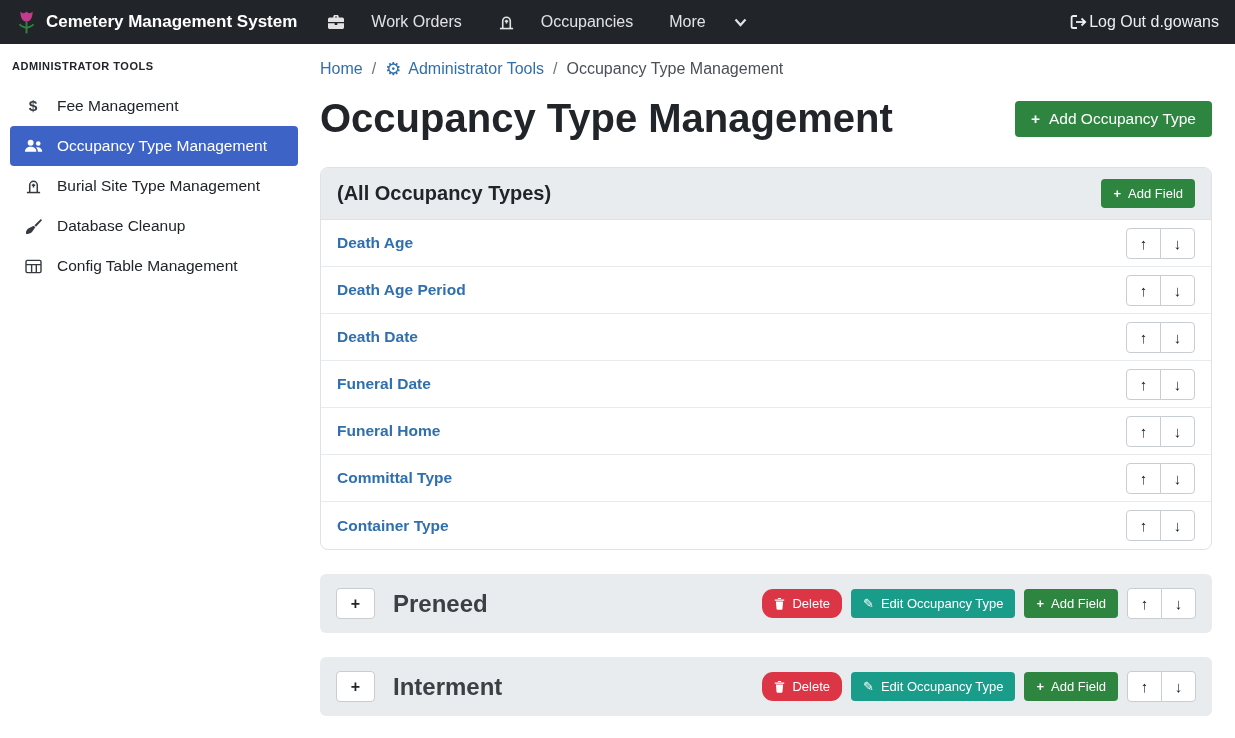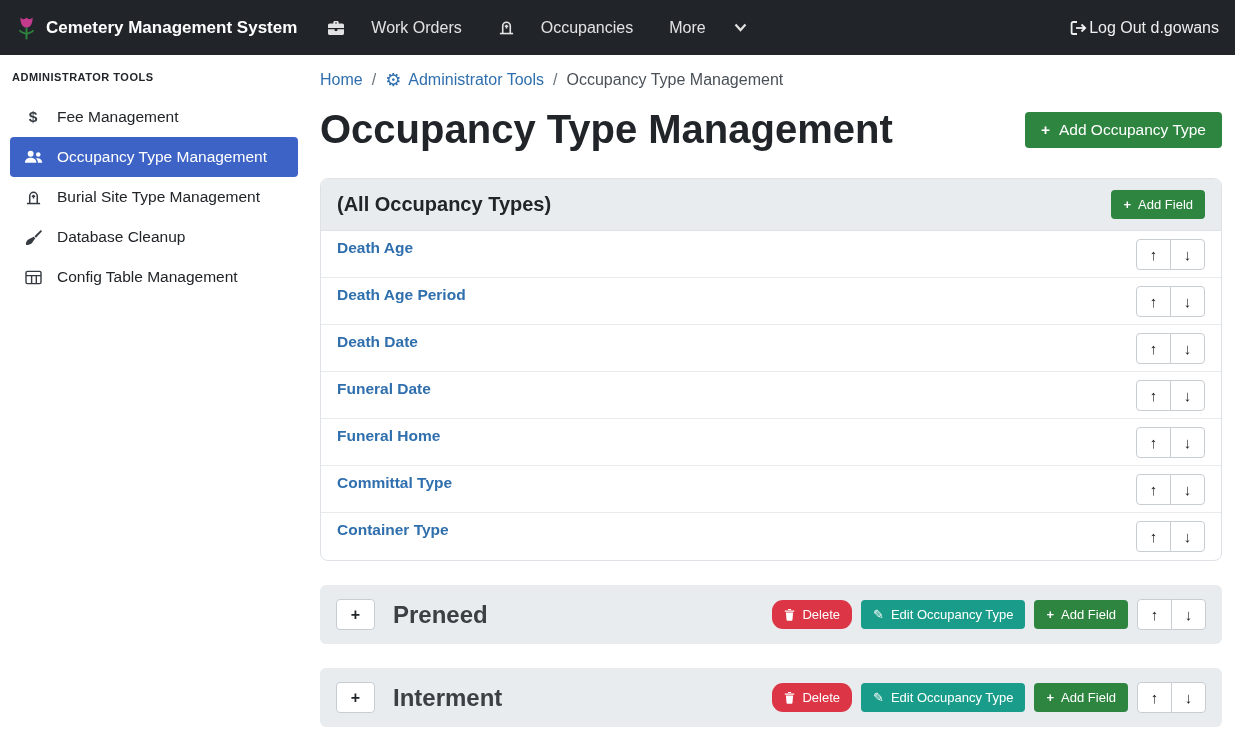--- a/index.html
+++ b/index.html
@@ -1,20 +1,20 @@
 <!DOCTYPE html>
 <html><head>
 <meta charset="utf-8">
 <style>
   * { box-sizing: border-box; margin: 0; padding: 0; }
   html, body { width: 1235px; height: 738px; overflow: hidden; background: #fff;
     font-family: "Liberation Sans", sans-serif; color: #212529; }
 
   
-  .navbar { height: 55px; background: #212529; display: flex; align-items: center;
+  .navbar { height: 44px; background: #212529; display: flex; align-items: center;
     padding: 0 16px; color: #fff; }
   .brand { display: flex; align-items: center; gap: 9px; font-weight: 700;
     font-size: 17px; color: #fff; cursor: pointer; white-space: nowrap; }
   .nav-links { display: flex; align-items: center; margin-left: 30px; gap: 36px; }
   .nav-link { display: flex; align-items: center; gap: 26px; color: rgba(255,255,255,.87);
     font-size: 16px; cursor: pointer; white-space: nowrap; }
   .nav-link .chev { margin-left: 2px; display: inline-flex; }
   .logout { margin-left: auto; display: flex; align-items: center; gap: 1px;
     color: rgba(255,255,255,.92); font-size: 16px; cursor: pointer; }
 
@@ -24,21 +24,21 @@
   .sidebar-header { font-size: 11px; font-weight: 700; letter-spacing: .5px;
     color: #212529; margin: 6px 2px 14px 2px; }
   .side-item { height: 40px; display: flex; align-items: center; gap: 13px;
     padding: 0 12px; font-size: 15.5px; color: #212529; cursor: pointer;
     border-radius: 4px; }
   .side-item .s-icon { width: 22px; display: inline-flex; justify-content: center;
     color: #343a40; font-weight: 700; }
   .side-item.active { background: #3d63c6; color: #fff; }
   .side-item.active .s-icon { color: #fff; }
 
-  .main { flex: 1; padding: 16px 13px 0 12px; }
+  .main { flex: 1; padding: 16px 23px 0 12px; }
 
   
   .breadcrumb { display: flex; align-items: center; gap: 9px; font-size: 16px; }
   .breadcrumb a { color: #2f6fad; text-decoration: none; cursor: pointer;
     display: inline-flex; align-items: center; gap: 7px; }
   .crumb-sep { color: #6c757d; }
   .crumb-current { color: #495057; }
   .gear { color: #2f6fad; font-size: 18px; line-height: 1; }
 
   
@@ -53,21 +53,21 @@
   .btn-teal { background: #199d8a; }
   .btn-red { background: #dc3545; border-radius: 11px; }
   .btn-lg { font-size: 15.5px; padding: 9px 16px; gap: 9px; }
   .btn-sm { font-size: 13px; padding: 7px 12px; gap: 7px; }
 
   
   .card { border: 1px solid #dee2e6; border-radius: 8px; overflow: hidden; }
   .card-header { background: #e9ecef; border-bottom: 1px solid #dee2e6;
     padding: 11px 16px; display: flex; align-items: center; justify-content: space-between; }
   .card-title { font-size: 20px; font-weight: 600; color: #212529; }
-  .field-row { display: flex; justify-content: space-between;
+  .field-row { display: flex; align-items: center; justify-content: space-between;
     padding: 8px 16px; height: 47px; border-bottom: 1px solid #e8ebee; }
   .field-row:last-child { border-bottom: none; }
   .field-link { color: #2f6fad; font-weight: 600; font-size: 15.5px;
     text-decoration: none; cursor: pointer; }
 
   .arrow-group { display: inline-flex; }
   .arrow-btn { width: 35px; height: 31px; background: #fff; border: 1px solid #c8cdd2;
     color: #212529; font-size: 15px; cursor: pointer; display: inline-flex;
     align-items: center; justify-content: center; font-family: inherit; }
   .arrow-btn:first-child { border-radius: 4px 0 0 4px; }

